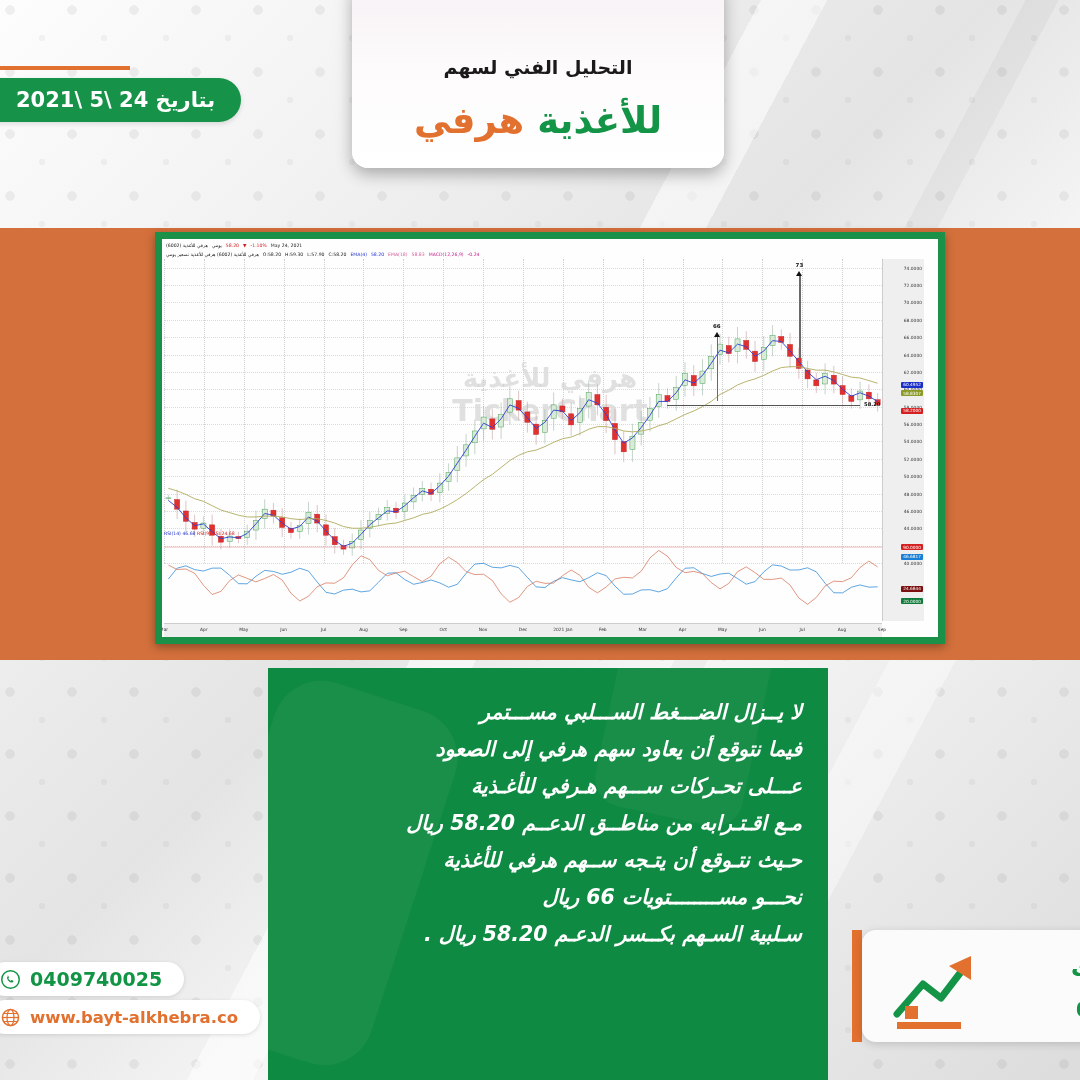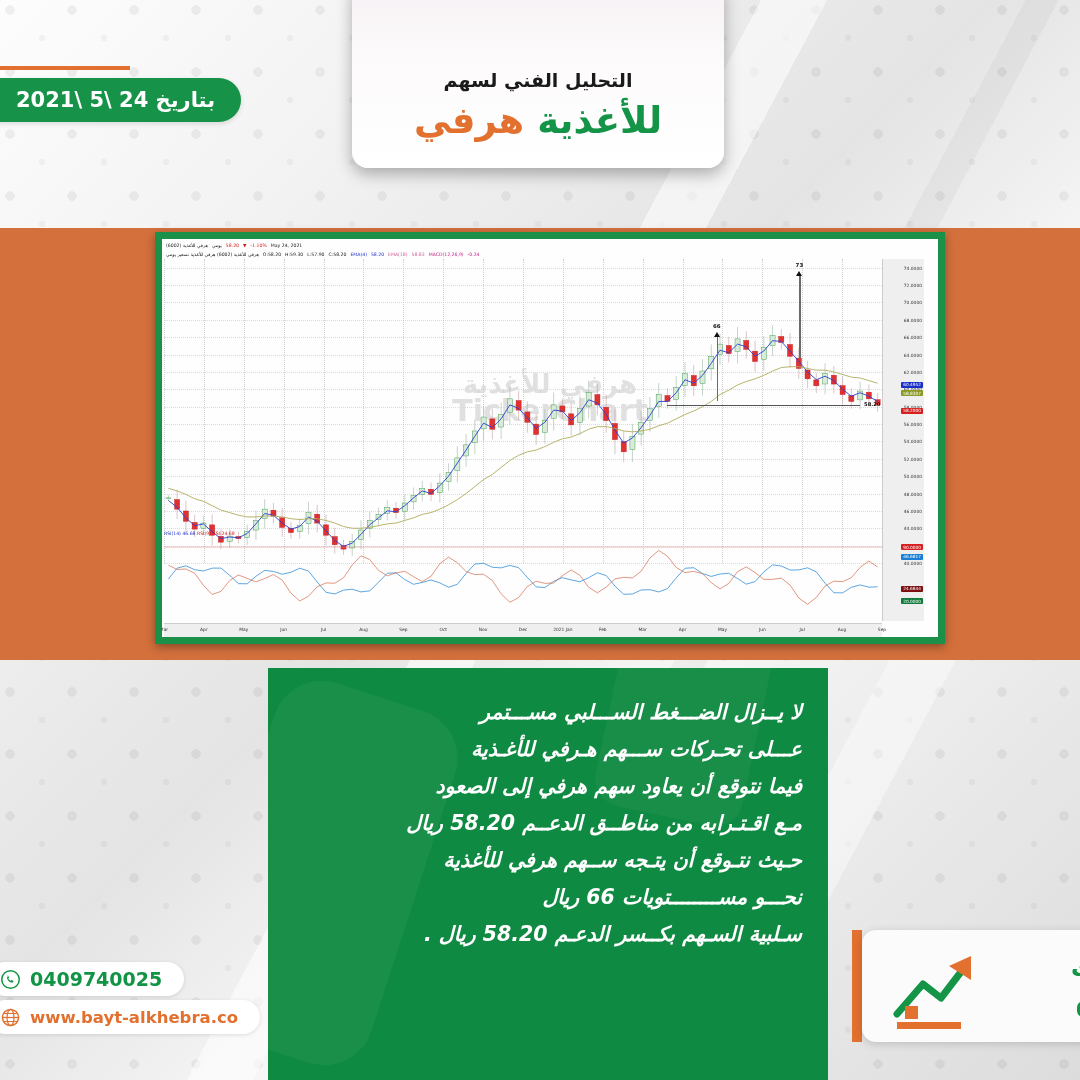--- a/index.html
+++ b/index.html
@@ -40,21 +40,21 @@
     box-shadow:0 6px 16px rgba(0,0,0,.3);
     display:flex; flex-direction:column; align-items:center; justify-content:flex-end;
     padding-bottom:26px;
   }
   .title-card::before{
     content:""; position:absolute; left:18px; right:18px; top:0; height:14px;
     background:linear-gradient(180deg,#e9e9e9,#f7f7f7); border-radius:0 0 8px 8px;
   }
   .title-sub{
     font-size:19px; font-weight:bold; color:#1a1a1a; direction:rtl; letter-spacing:.3px;
-    margin-bottom:8px;
+    margin-bottom:21px;
   }
   .title-main{ font-size:37px; font-weight:bold; direction:rtl; white-space:nowrap; }
   .t-orange{ color:#e2702f; }
   .t-green{ color:#139447; }
 
   .date-rule{
     position:absolute; left:0; top:66px; width:130px; height:4px; background:#e2702f;
   }
   .date-badge{
     position:absolute; left:-14px; top:78px; height:44px;
@@ -100,21 +100,21 @@
   .xaxis{
     position:absolute; left:2px; right:56px; bottom:0; height:14px;
     background:#efefef; border-top:1px solid #cdcdcd; font-size:4.4px; color:#333;
   }
   .xtick{ position:absolute; top:3px; transform:translateX(-50%); }
 
   .wm1,.wm2{
     position:absolute; left:50%; transform:translateX(-50%);
     color:rgba(120,120,120,.22); font-weight:bold; white-space:nowrap; pointer-events:none;
   }
-  .wm1{ top:130px; font-size:26px; direction:rtl; }
+  .wm1{ top:124px; font-size:26px; direction:rtl; }
   .wm2{ top:154px; font-size:30px; }
 
   .ann-label{ position:absolute; font-size:5.5px; font-weight:bold; color:#111; transform:translateX(-50%); }
   .ann-stem{ position:absolute; width:1.2px; background:#6a6a6a; }
   .ann-head{
     position:absolute; width:0; height:0; transform:translateX(-50%);
     border-left:3.2px solid transparent; border-right:3.2px solid transparent; border-bottom:5px solid #111;
   }
   .sup-line{ position:absolute; height:1px; background:#555; }
   .sup-txt{ position:absolute; font-size:5.2px; font-weight:bold; color:#111; }
@@ -479,22 +479,22 @@
         <div class="xtick" style="left: 638.222px;">Jul</div>
         <div class="xtick" style="left: 678.111px;">Aug</div>
         <div class="xtick" style="left: 718px;">Sep</div>
       </div>
   </div>
 </div>
 
 <div class="analysis">
   <div class="an-lines" id="an-lines">
       <div class="an-line">لا يــزال الضـــغط الســـلبي مســـتمر</div>
+      <div class="an-line">فيما نتوقع أن يعاود سهم هرفي إلى الصعود</div>
       <div class="an-line">عـــلى تحـركات ســـهم هـرفي للأغـذية</div>
-      <div class="an-line">فيما نتوقع أن يعاود سهم هرفي إلى الصعود</div>
       <div class="an-line">مـع اقـتـرابه من مناطــق الدعــم 58.20 ريال</div>
       <div class="an-line">حـيث نتـوقع أن يتـجه ســهم هرفي للأغذية</div>
       <div class="an-line">نحـــو مســــــــتويات 66 ريال</div>
       <div class="an-line">سـلبية السـهم بكــسر الدعـم 58.20 ريال .</div>
     </div>
 </div>
 
 <div class="pill pill-wa">
   <svg class="ic" viewBox="0 0 24 24">
     <circle cx="12" cy="12" r="10" fill="none" stroke="#129445" stroke-width="1.7"></circle>

